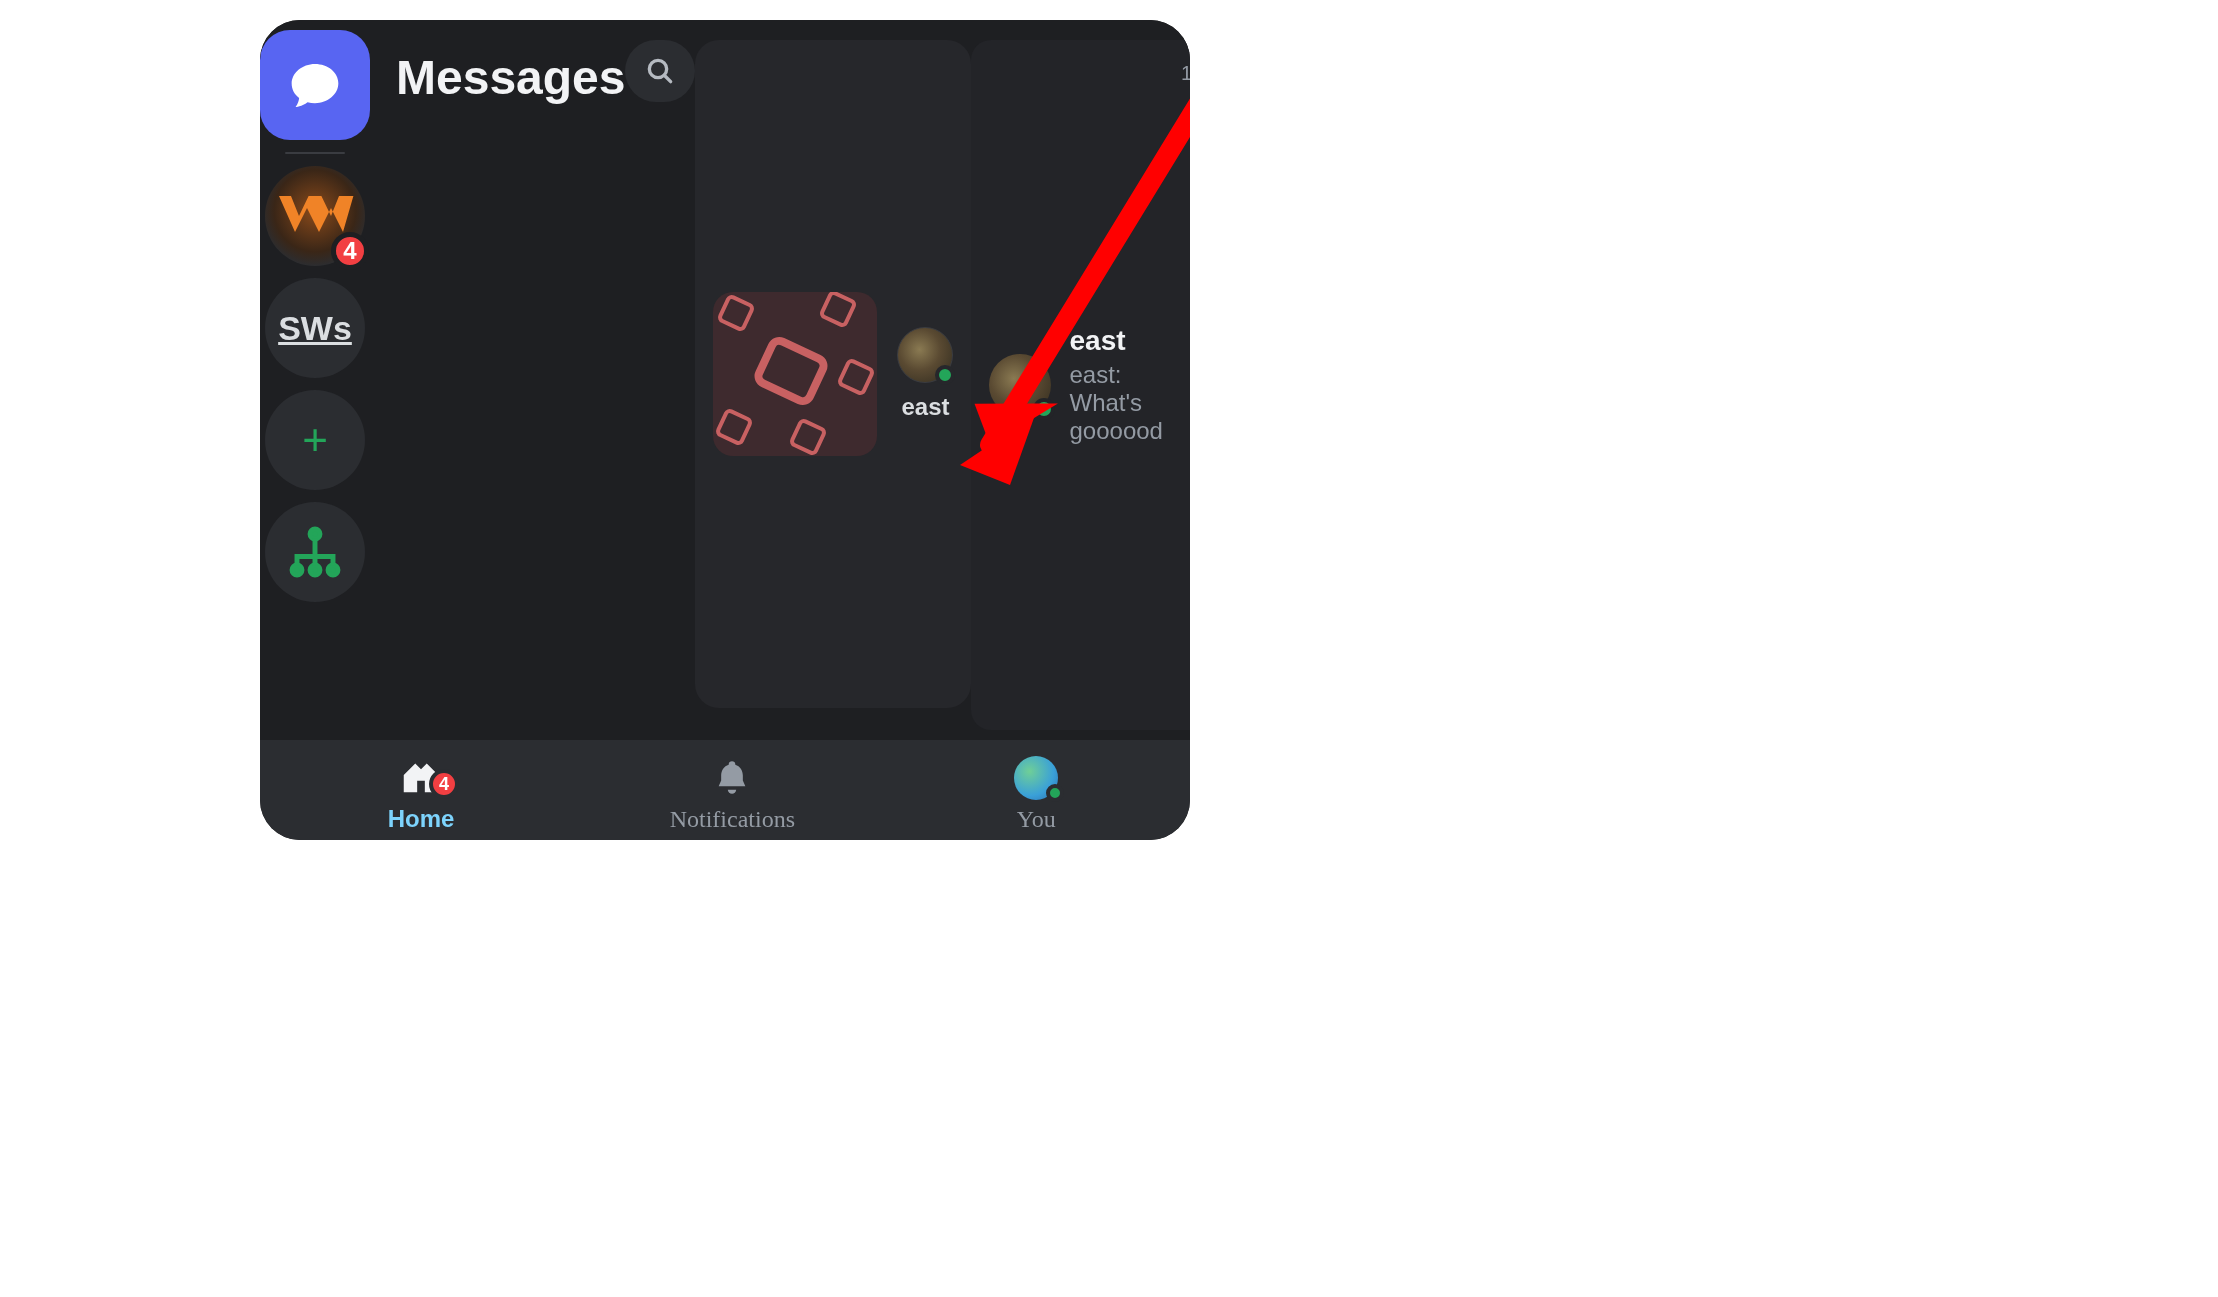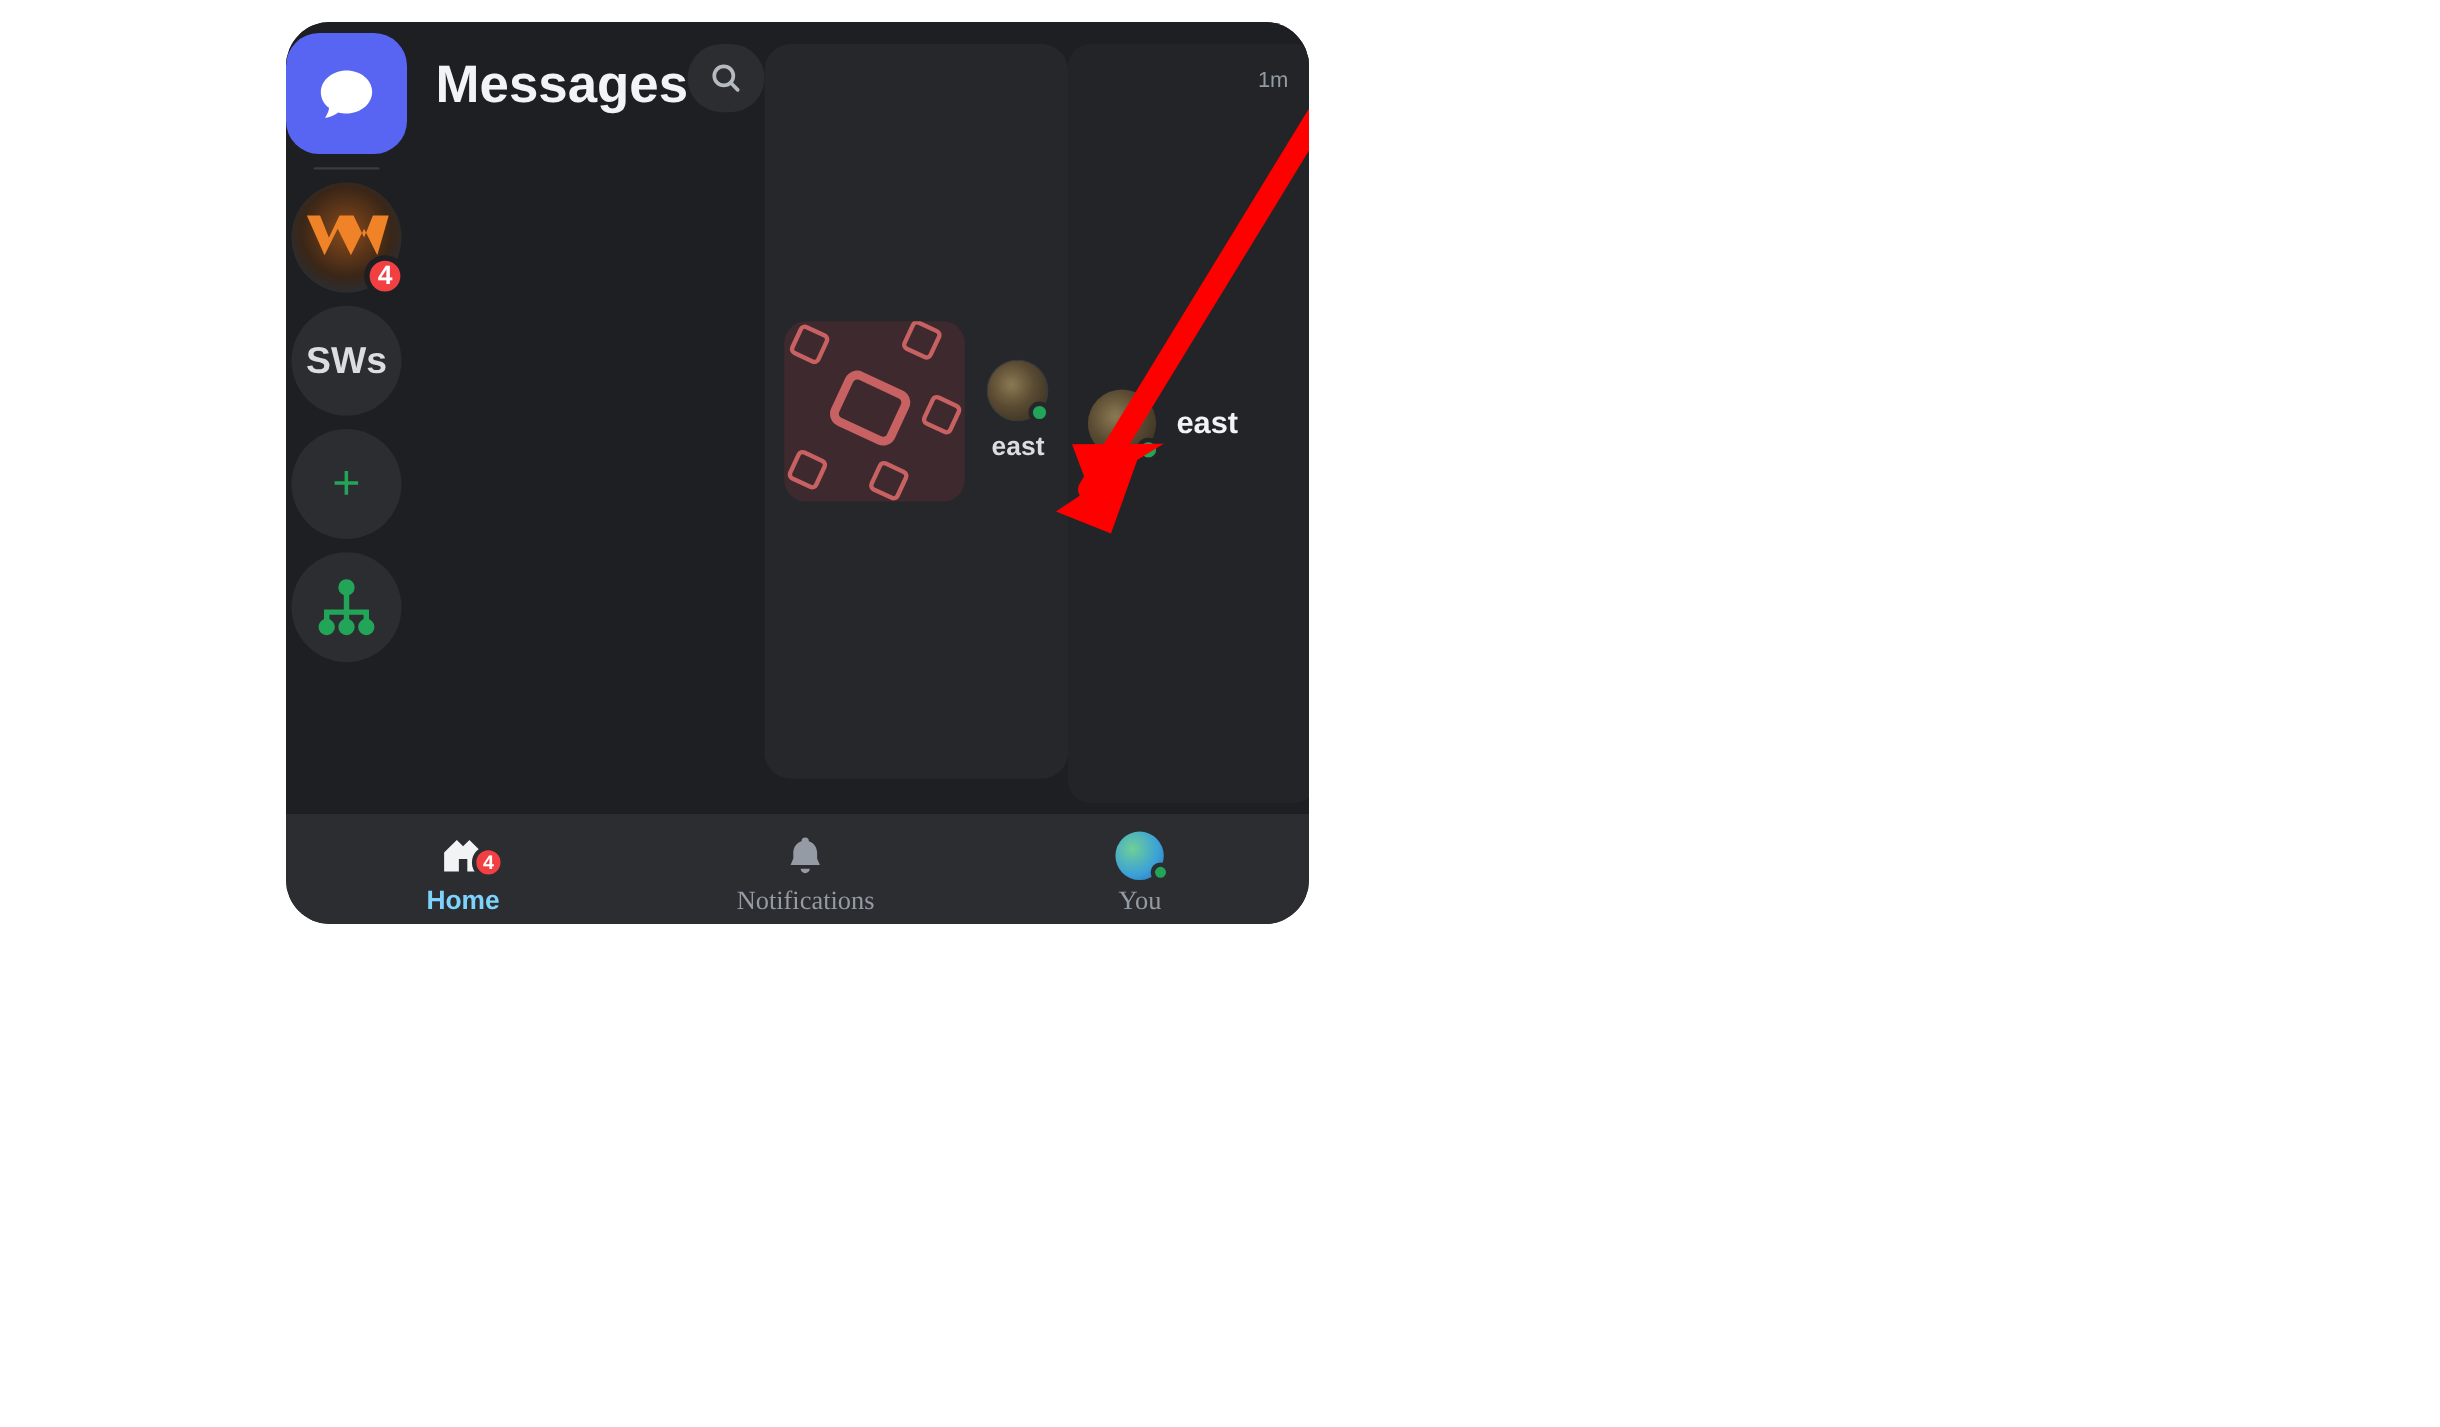--- a/index.html
+++ b/index.html
@@ -68,20 +68,21 @@
     background: #2b2d31;
     position: relative;
     display: flex;
     align-items: center;
     justify-content: center;
   }
   .rail-server .rail-label {
     color: #dbdee1;
     font-size: 34px;
     font-weight: 600;
+    text-decoration: underline;
   }
   .server-w {
     background: radial-gradient(circle at 50% 45%, #8a4a1a 0%, #3a2617 55%, #2b2d31 75%);
   }
   .badge-red {
     position: absolute;
     right: -4px;
     bottom: -4px;
     min-width: 38px;
     height: 38px;
@@ -408,20 +409,21 @@
         </div>
       </div>
 
       <div class="dm-row">
         <div class="dm-avatar-wrap">
           <div class="dm-avatar"></div>
           <div class="dm-status"></div>
         </div>
         <div class="dm-text">
           <div class="dm-name">east</div>
+          <div class="dm-preview">east: What's goooood</div>
         </div>
         <div class="dm-time">1m</div>
       </div>
     </div>
   </div>
 
   <div class="bottom-nav">
     <div class="nav-item">
       <div class="nav-icon-wrap">
         <svg width="46" height="46" viewBox="0 0 24 24" fill="#f2f3f5">

